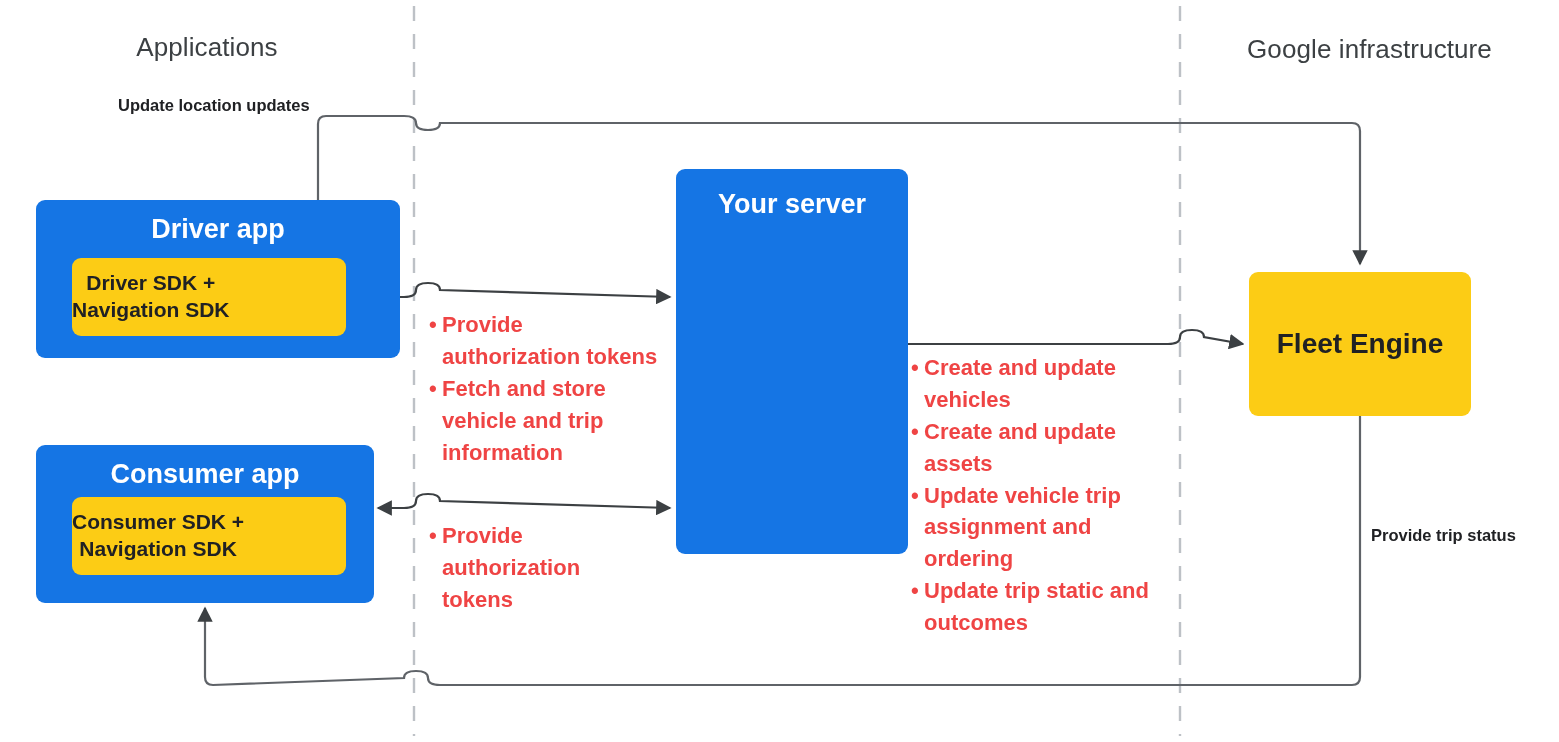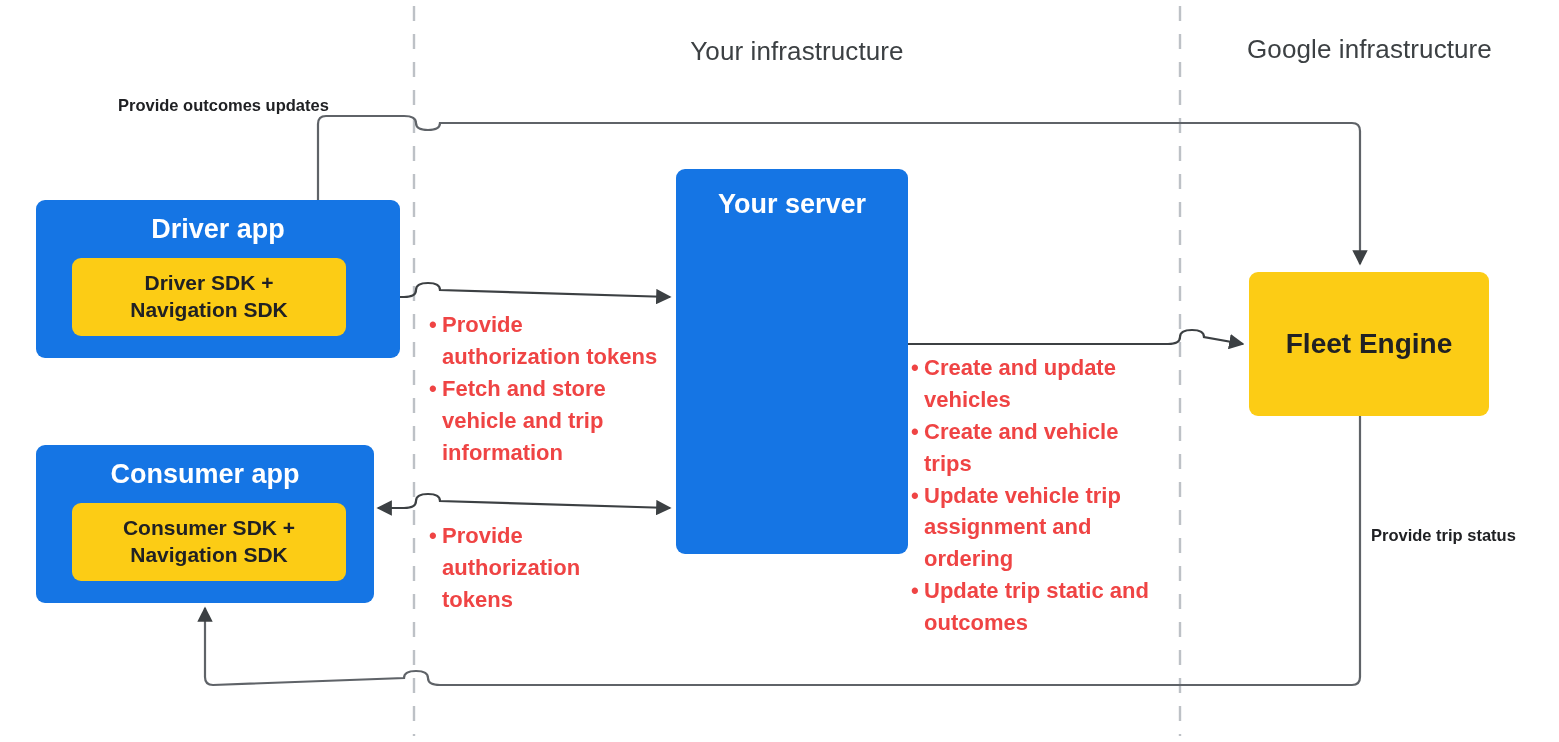--- a/index.html
+++ b/index.html
@@ -55,21 +55,20 @@
     white-space: nowrap;
   }
   .node-title.dark { color: #202124; }
 
   .inner-sdk {
     position: absolute;
     background: #fccc15;
     border-radius: 9px;
     display: flex;
     align-items: center;
-    justify-content: center;
     text-align: center;
     color: #202124;
     font-weight: bold;
     font-size: 21px;
     line-height: 1.27;
   }
 
   
   .bullets {
     position: absolute;
@@ -125,62 +124,62 @@
              q -12 0 -12 -7 t -12 -7 q -12 0 -12 7 L 213 685
              Q 205 685 205 677 L 205 608" fill="none" stroke="#5f6368" stroke-width="2.2" marker-end="url(#arrowEnd)"></path>
 
     <path d="M 378 297 L 404 297 q 12 0 12 -7 t 12 -7 q 12 0 12 7 L 670 297" fill="none" stroke="#3c4043" stroke-width="2.2" marker-start="url(#arrowStart)" marker-end="url(#arrowEnd)"></path>
 
     <path d="M 378 508 L 404 508 q 12 0 12 -7 t 12 -7 q 12 0 12 7 L 670 508" fill="none" stroke="#3c4043" stroke-width="2.2" marker-start="url(#arrowStart)" marker-end="url(#arrowEnd)"></path>
 
     <path d="M 900 344 L 1168 344 q 12 0 12 -7 t 12 -7 q 12 0 12 7 L 1243 344" fill="none" stroke="#3c4043" stroke-width="2.2" marker-end="url(#arrowEnd)"></path>
   </svg>
 
+  <div class="col-head" style="left:0; top:32px; width:414px;">Applications</div>
 
-  <div class="col-head" style="left:414px; top:36px; width:766px;">Your infrastructure</div>
 
   <div class="col-head" style="left:1180px; top:34px; width:379px;">Google infrastructure</div>
 
-  <div class="edge-label" style="left:118px; top:96px;">Provide outcomes updates</div>
+  <div class="edge-label" style="left:118px; top:96px;">Update location updates</div>
 
   <div class="edge-label" style="left:1371px; top:526px;">Provide trip status</div>
 
   <div class="node blue" style="left:36px; top:200px; width:364px; height:158px;">
     <div class="node-title" style="top:14px;">Driver app</div>
     <div class="inner-sdk" style="left:36px; top:58px; width:274px; height:78px;">
       <span style="white-space:pre-line;">Driver SDK +
 Navigation SDK</span>
     </div>
   </div>
 
   <div class="node blue" style="left:36px; top:445px; width:338px; height:158px;padding-left:19px;">
     <div class="node-title" style="top:14px;">Consumer app</div>
-    <div class="inner-sdk" style="left:36px; top:58px; width:274px; height:78px;">
+    <div class="inner-sdk" style="left:36px; top:52px; width:274px; height:78px;">
       <span style="white-space:pre-line;">Consumer SDK +
 Navigation SDK</span>
     </div>
   </div>
 
   <div class="node blue" style="left:676px; top:169px; width:232px; height:385px;">
     <div class="node-title" style="top:20px;">Your server</div>
   </div>
 
-  <div class="node yellow" style="left:1249px; top:272px; width:240px; height:144px;">
+  <div class="node yellow" style="left:1249px; top:272px; width:222px; height:144px;">
     <div class="node-title dark" style="top:56px; font-size:28px;">Fleet Engine</div>
   </div>
 
   <div class="bullets" style="left:429px; top:309px; width:232px;">
     <p class="bullet">Provide authorization tokens</p>
     <p class="bullet">Fetch and store vehicle and trip information</p>
   </div>
 
   <div class="bullets" style="left:429px; top:520px; width:212px;">
     <p class="bullet">Provide authorization tokens</p>
   </div>
 
   <div class="bullets" style="left:911px; top:352px; width:248px;">
     <p class="bullet">Create and update vehicles</p>
-    <p class="bullet">Create and vehicle trips</p>
+    <p class="bullet">Create and update assets</p>
     <p class="bullet">Update vehicle trip assignment and ordering</p>
     <p class="bullet">Update trip static and outcomes</p>
   </div>
 
 </div>
 
 </body></html>

